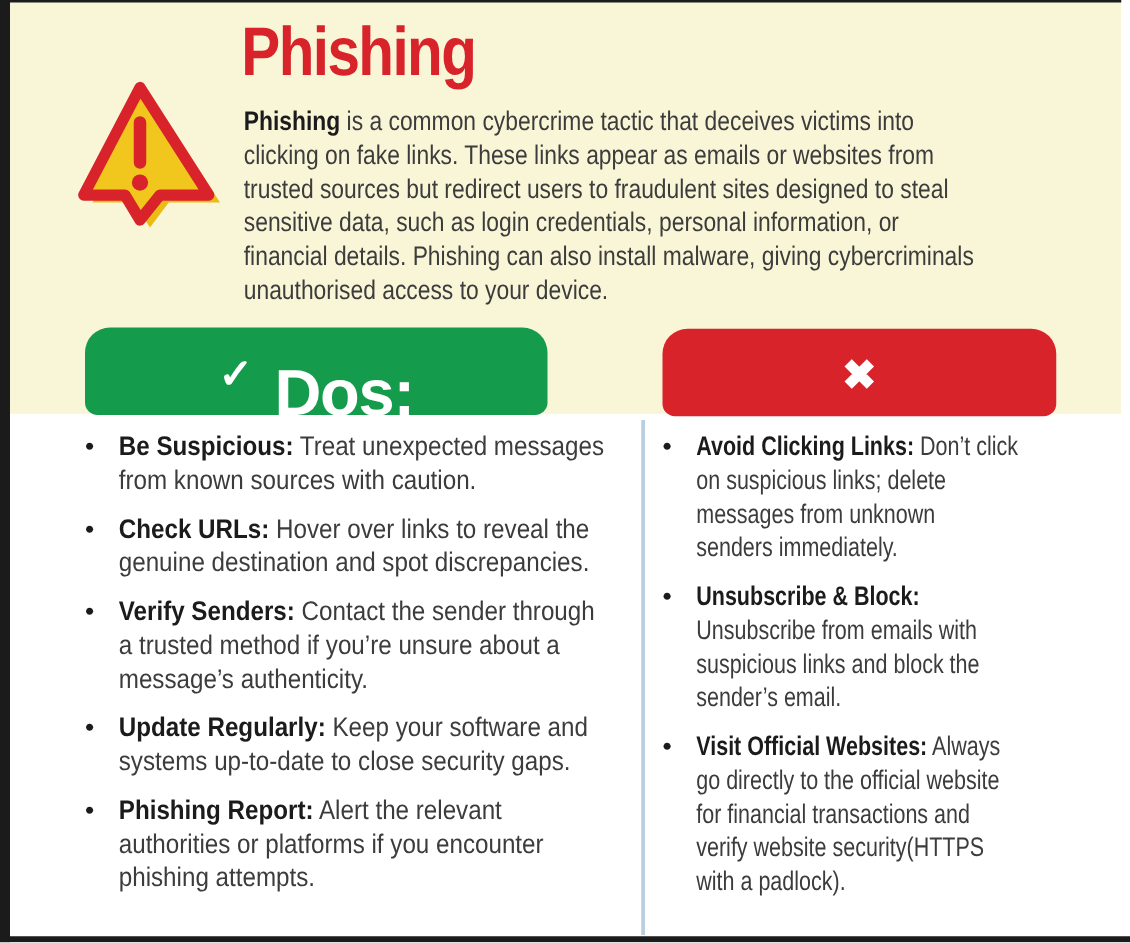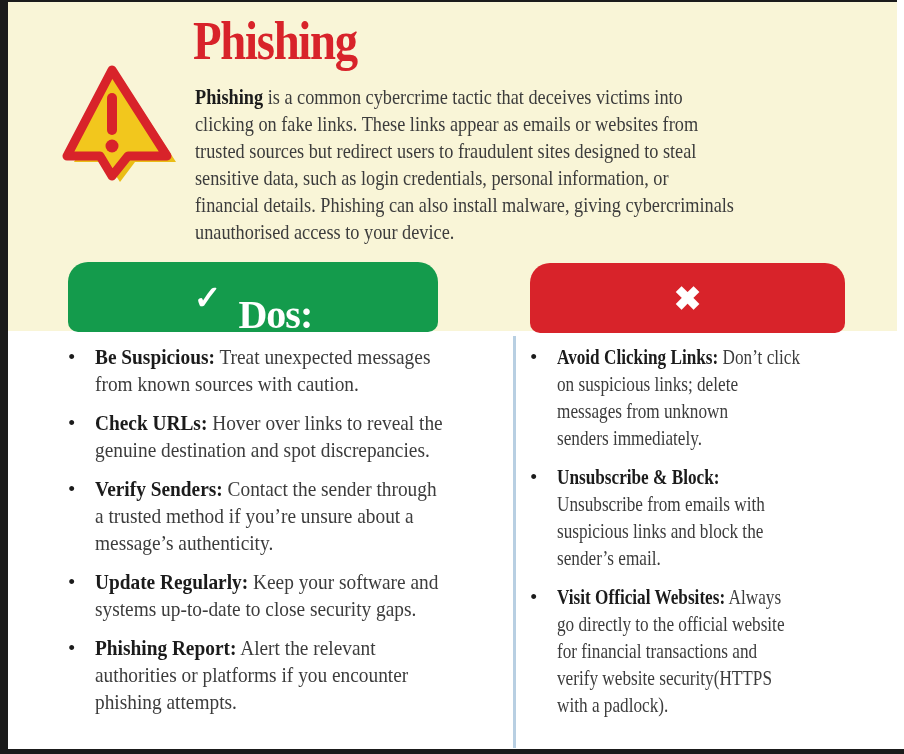--- a/index.html
+++ b/index.html
@@ -1,19 +1,19 @@
 <!DOCTYPE html>
 <html style="--cream: #f9f5d7; --green: #149b4c; --red: #d8232a; --yellow: #f2c71d; --yellow-shadow: #eabd15; --divider-blue: #b8cfe2; --text-dark: #1b1b1b; --text-body: #3c3c3c; --frame-black: #1b1b1b;"><head>
 <meta charset="utf-8">
 <style>
   html,body { margin:0; padding:0; background:#ffffff; }
   .frame {
     position:relative; width:904px; height:754px; overflow:hidden;
     background:#ffffff;
-    font-family:Liberation Serif, serif;
+    font-family:Liberation Sans, sans-serif;
   }
   
   .edge-left  { position:absolute; left:0; top:0; width:8px; height:754px; background:var(--frame-black); }
   .edge-top   { position:absolute; left:8px; top:0; width:889px; height:2px; background:var(--frame-black); }
   .edge-bottom{ position:absolute; left:0; bottom:0; width:904px; height:5px; background:var(--frame-black); }
   .edge-right { position:absolute; right:0; top:0; width:7px; height:749px; background:#ffffff; }
   
   .cream-panel { position:absolute; left:8px; top:2px; width:889px; height:329px; background:var(--cream); }
   
   .title {
@@ -33,21 +33,21 @@
   .p-line b { color:var(--text-dark); font-weight:700; }
   
   .head {
     position:absolute; height:70px; border-radius:20px 20px 10px 10px;
     display:flex; align-items:center; justify-content:center; gap:17px;
     color:#ffffff; font-weight:800;
   }
   .head-dos   { left:68px;  top:262px; width:370px; background:var(--green); }
   .head-donts { left:530px; top:263px; width:315px; background:var(--red); }
   .head-glyph { font-size:33px; font-weight:900; line-height:1; padding-top:2px; }
-  .head-label { font-size:40px; letter-spacing:-1px;margin-top:35px; }
+  .head-label { font-size:52px; letter-spacing:-1px;margin-top:35px; }
   
   .divider { position:absolute; left:513px; top:336px; width:3px; height:412px; background:var(--divider-blue); }
   
   .list { position:absolute; top:344px; }
   .list-dos   { left:68px;  width:440px; }
   .list-donts { left:530px; width:350px; }
   .item { display:flex; margin-bottom:12px; }
   .dot  { flex:none; width:27px; font-size:21px; line-height:27px; color:var(--text-dark); }
   .lines { transform-origin:0 0; }
   .list-dos .lines   { transform:scaleX(0.90); }

